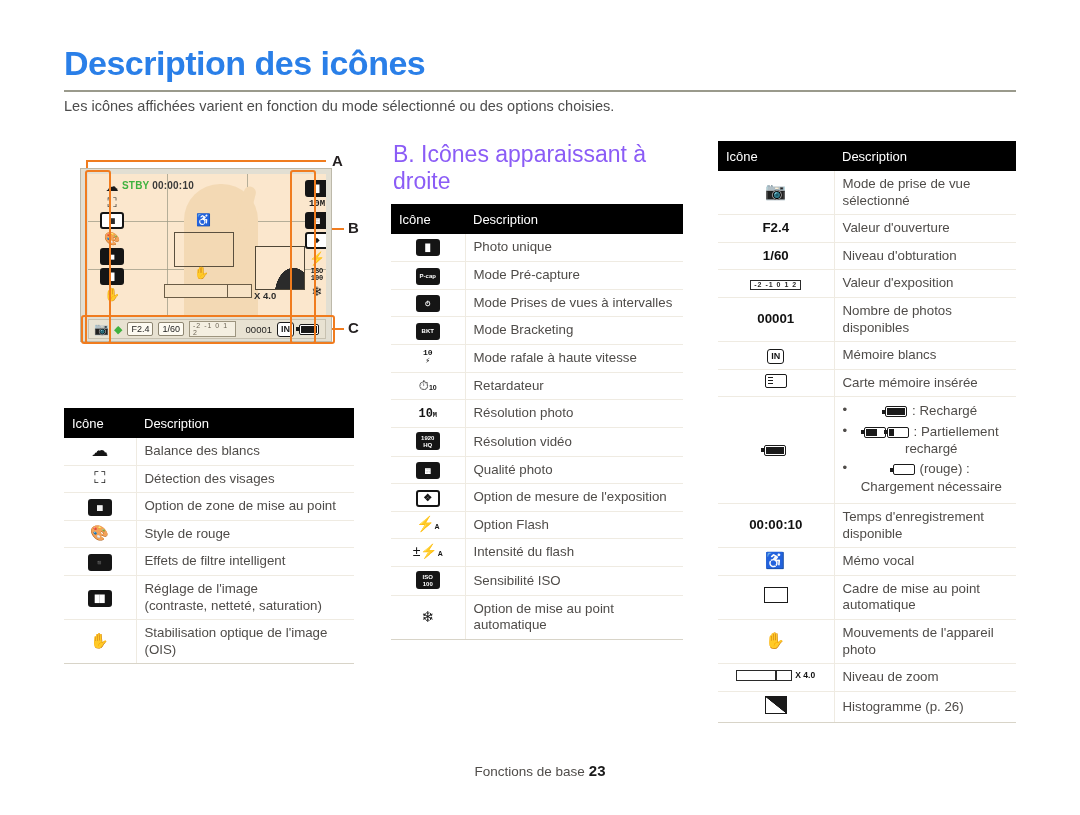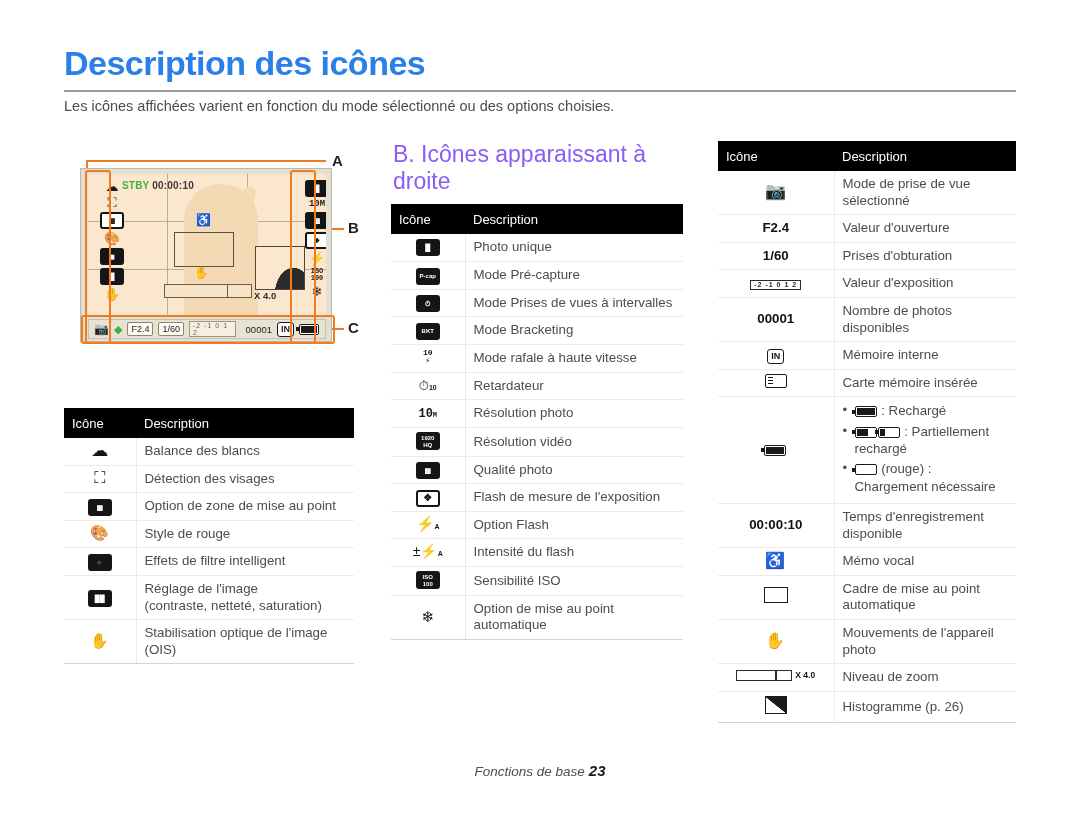--- a/index.html
+++ b/index.html
@@ -103,21 +103,21 @@
   .pill{border:1px solid #8e8672;background:#fdfaf1;border-radius:2px;padding:1px 3px;font-size:9px;}
   .evscale{border:1px solid #9d957f;background:#f4efe1;padding:0 3px;font-size:7px;letter-spacing:1px;line-height:1.05;color:#6d6656;}
 
   
   .brk{position:absolute;border:2px solid #f07c1f;border-radius:3px;}
   .cal-line{position:absolute;background:#f07c1f;height:2px;}
   .cal-lbl{position:absolute;font-size:15px;font-weight:bold;color:#231f20;}
 
   
   .batlist{list-style:none;margin:0;padding:0;}
-  .batlist li{margin:0 0 3px 0;padding-left:12px;position:relative;line-height:1.3;}
+  .batlist li{margin:0 0 3px 0;padding-left:12px;position:relative;line-height:1.3;text-align:center;}
   .batlist li:before{content:"•";position:absolute;left:0;top:-1px;color:#4f4c49;}
   .bat{display:inline-block;vertical-align:-2px;border:1.6px solid #1a1a1a;border-radius:2px;
        width:22px;height:11px;position:relative;box-sizing:border-box;background:#fff;margin-right:1px;}
   .bat:after{content:"";position:absolute;left:-4px;top:2.5px;width:3px;height:4px;background:#1a1a1a;}
   .bat i{position:absolute;left:1px;top:1px;bottom:1px;background:#1a1a1a;display:block;}
   .bat.full i{right:1px;}
   .bat.two i{width:11px;}
   .bat.one i{width:5px;}
 
   
@@ -143,21 +143,21 @@
   .gico{display:inline-block;line-height:1;font-size:15px;color:#151515;}
   .gsq{display:inline-block;border:2px solid #151515;border-radius:3px;box-sizing:border-box;
        background:#151515;color:#fff;font-size:7px;font-weight:bold;text-align:center;}
   .gsq.w{width:24px;height:17px;line-height:13px;}
   .gsq.hollow{background:#fff;color:#151515;}
   .tiny{font-size:7px;font-weight:bold;}
 
   
   #footer{
     position:absolute;left:0;right:0;top:762px;text-align:center;
-    font-size:13.5px;color:#4f4c49;font-style:italic;
+    font-size:13.5px;color:#4f4c49;
   }
   #footer b{color:#1a1a1a;font-size:15px;margin-left:4px;}
 </style>
 </head>
 <body>
 
 <div id="page-title">Description des icônes</div>
 <div id="title-rule"></div>
 <div id="intro">Les icônes affichées varient en fonction du mode sélectionné ou des options choisies.</div>
 
@@ -328,21 +328,21 @@
       <tr>
         <td class="ic"><span class="gsq w" style="line-height:7px;font-size:6px;height:18px;padding-top:1px">1920<br>HQ</span></td>
         <td>Résolution vidéo</td>
       </tr>
       <tr>
         <td class="ic"><span class="gsq w" style="line-height:13px">▩</span></td>
         <td>Qualité photo</td>
       </tr>
       <tr>
         <td class="ic"><span class="gsq w hollow" style="line-height:12px;font-size:10px">❖</span></td>
-        <td>Flash de mesure de l'exposition</td>
+        <td>Option de mesure de l'exposition</td>
       </tr>
       <tr>
         <td class="ic"><span class="gico" style="font-size:15px">⚡<span class="tiny">A</span></span></td>
         <td>Option Flash</td>
       </tr>
       <tr>
         <td class="ic"><span class="gico" style="font-size:14px">±⚡<span class="tiny">A</span></span></td>
         <td>Intensité du flash</td>
       </tr>
       <tr>
@@ -372,33 +372,33 @@
           <span>Mode de prise de vue</span><br>
           <span>sélectionné</span>
         </td>
       </tr>
       <tr>
         <td class="ic numv">F2.4</td>
         <td>Valeur d'ouverture</td>
       </tr>
       <tr>
         <td class="ic numv">1/60</td>
-        <td>Prises d'obturation</td>
+        <td>Niveau d'obturation</td>
       </tr>
       <tr>
         <td class="ic"><span class="exp-ic">-2 -1 0 1 2</span></td>
         <td>Valeur d'exposition</td>
       </tr>
       <tr>
         <td class="ic numv">00001</td>
         <td>Nombre de photos disponibles</td>
       </tr>
       <tr>
         <td class="ic"><span class="in-ic">IN</span></td>
-        <td>Mémoire interne</td>
+        <td>Mémoire blancs</td>
       </tr>
       <tr>
         <td class="ic"><span class="card-ic"></span></td>
         <td>Carte mémoire insérée</td>
       </tr>
       <tr>
         <td class="ic"><span class="bat full"><i></i></span></td>
         <td>
           <ul class="batlist">
             <li>

